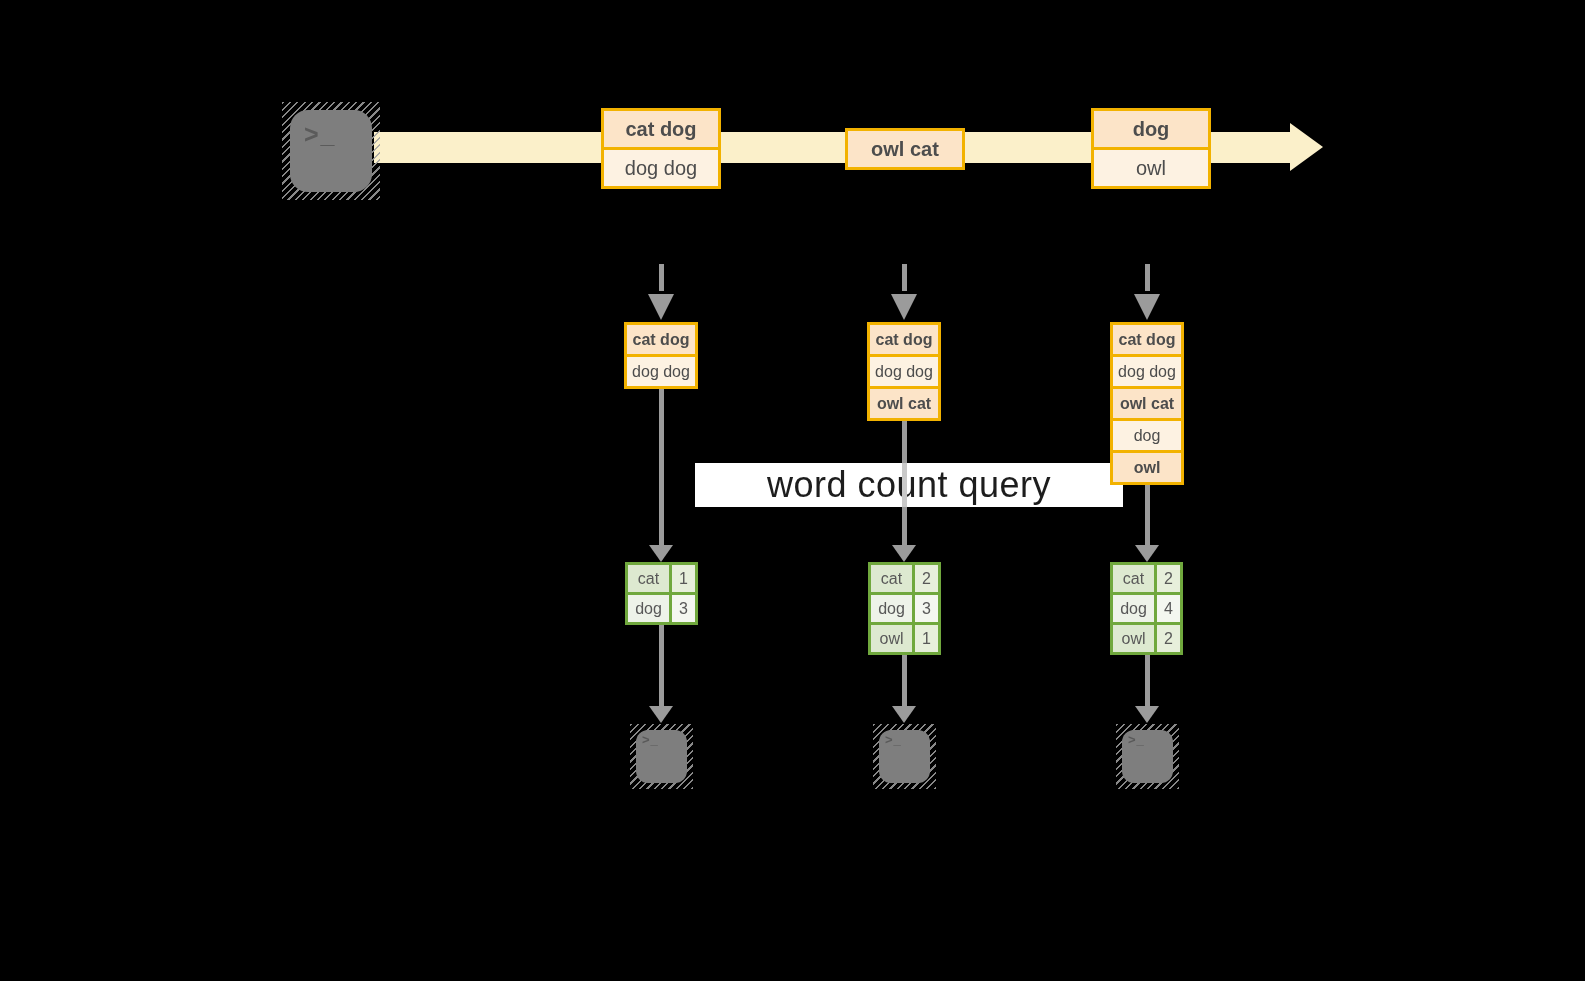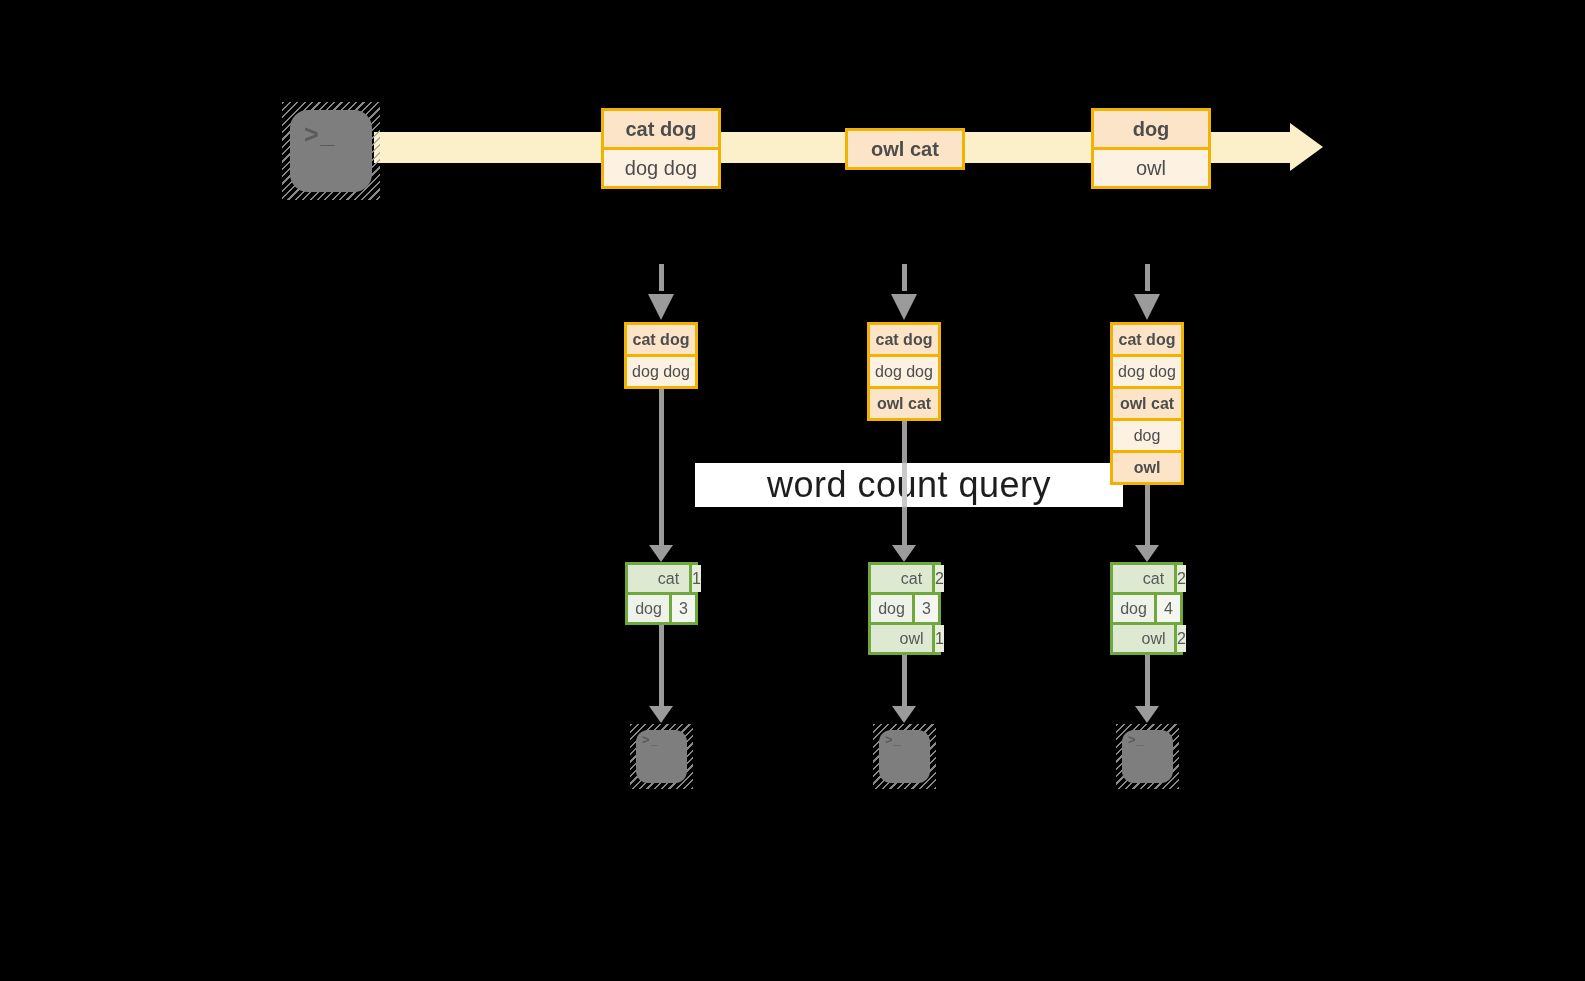--- a/index.html
+++ b/index.html
@@ -58,21 +58,21 @@
     font-size:36px;font-weight:300;color:#1d1d1d;letter-spacing:.5px;}
   .wq-line{position:absolute;left:902px;top:463px;width:5px;height:44px;background:#c9c9c9;z-index:5;}
   
   .counts{position:absolute;top:562px;width:73px;border:3px solid var(--green-border);box-sizing:border-box;z-index:3;}
   .ct1{left:625px;} .ct2{left:868px;} .ct3{left:1110px;}
   .crow{display:flex;height:27px;}
   .crow + .crow{border-top:3px solid var(--green-border);}
   .cword{flex:0 0 41px;border-right:3px solid var(--green-border);
     display:flex;align-items:center;justify-content:center;font-size:16px;color:#585858;}
   .cnum{flex:1;display:flex;align-items:center;justify-content:center;font-size:16px;color:#585858;}
-  .dk .cword{background:var(--green-cell-dark);padding-left:20px;} .dk .cnum{background:var(--green-cell-num-dark);}
+  .dk .cword{background:var(--green-cell-dark);} .dk .cnum{background:var(--green-cell-num-dark);}
   .lt .cword{background:var(--green-cell-light);} .lt .cnum{background:var(--green-cell-num-light);}
 </style>
 </head>
 <body>
 
 <div class="canvas">
 
   <div class="band"></div>
   <div class="band-head"></div>
 

